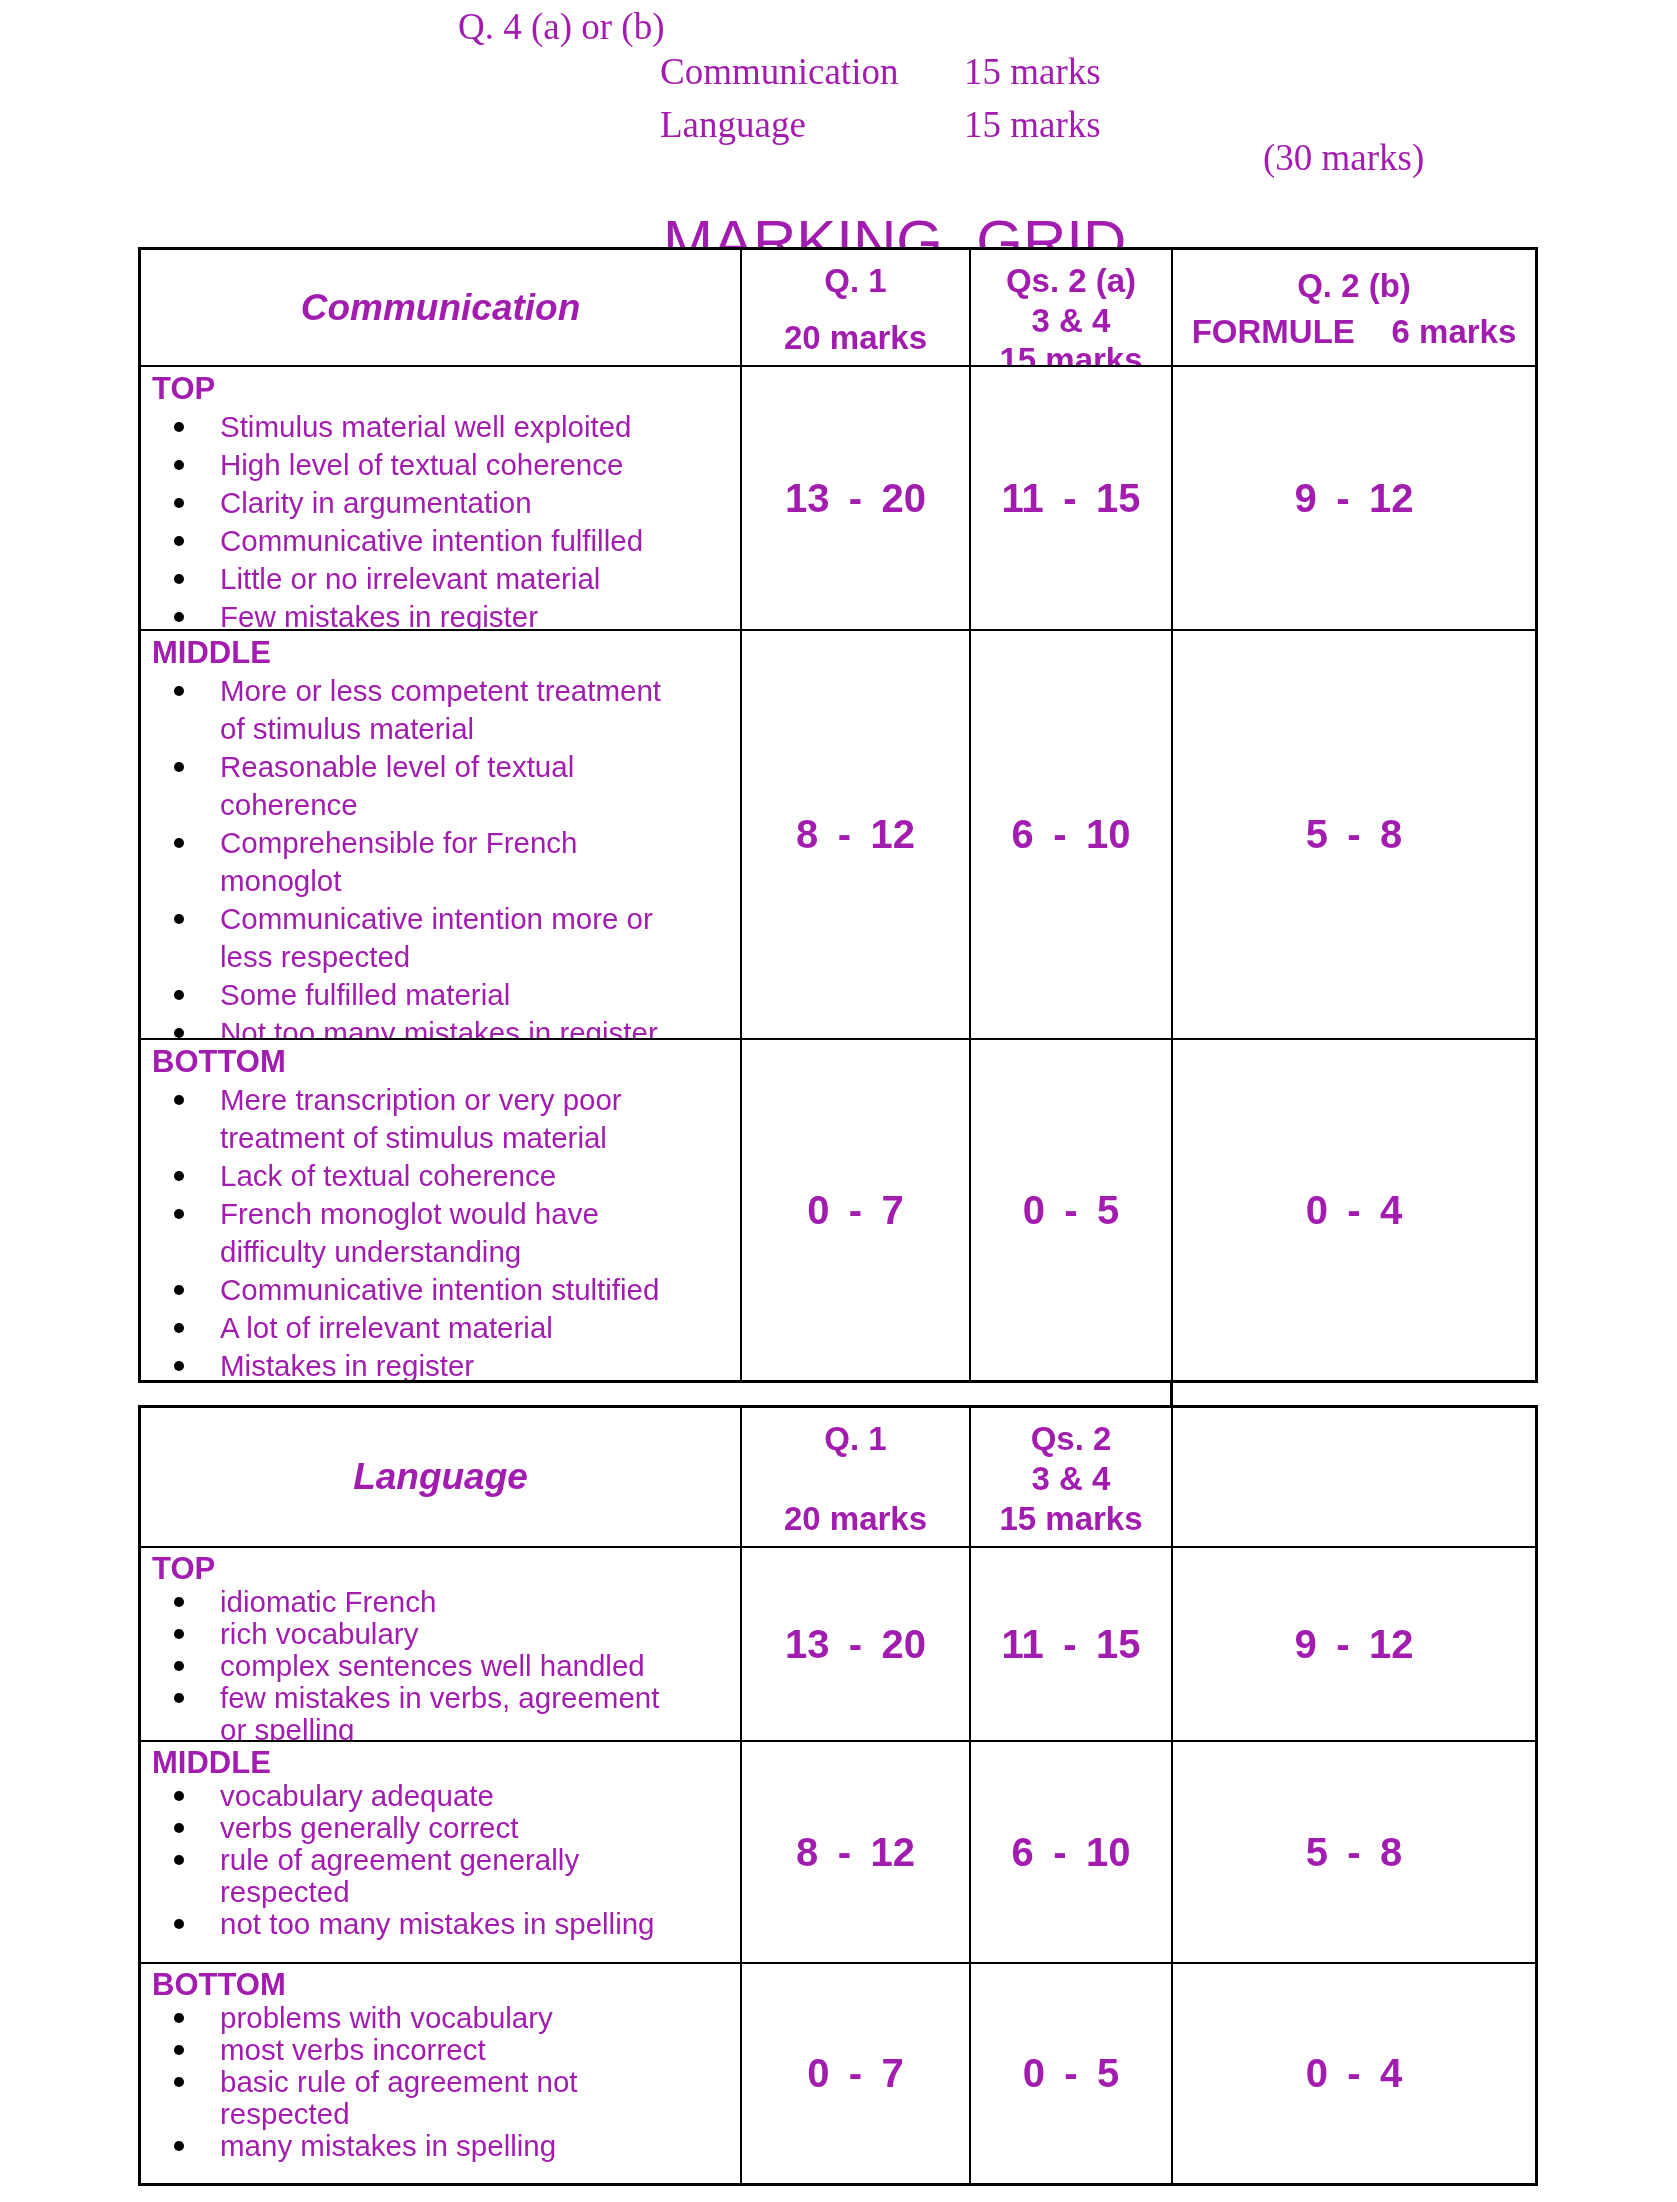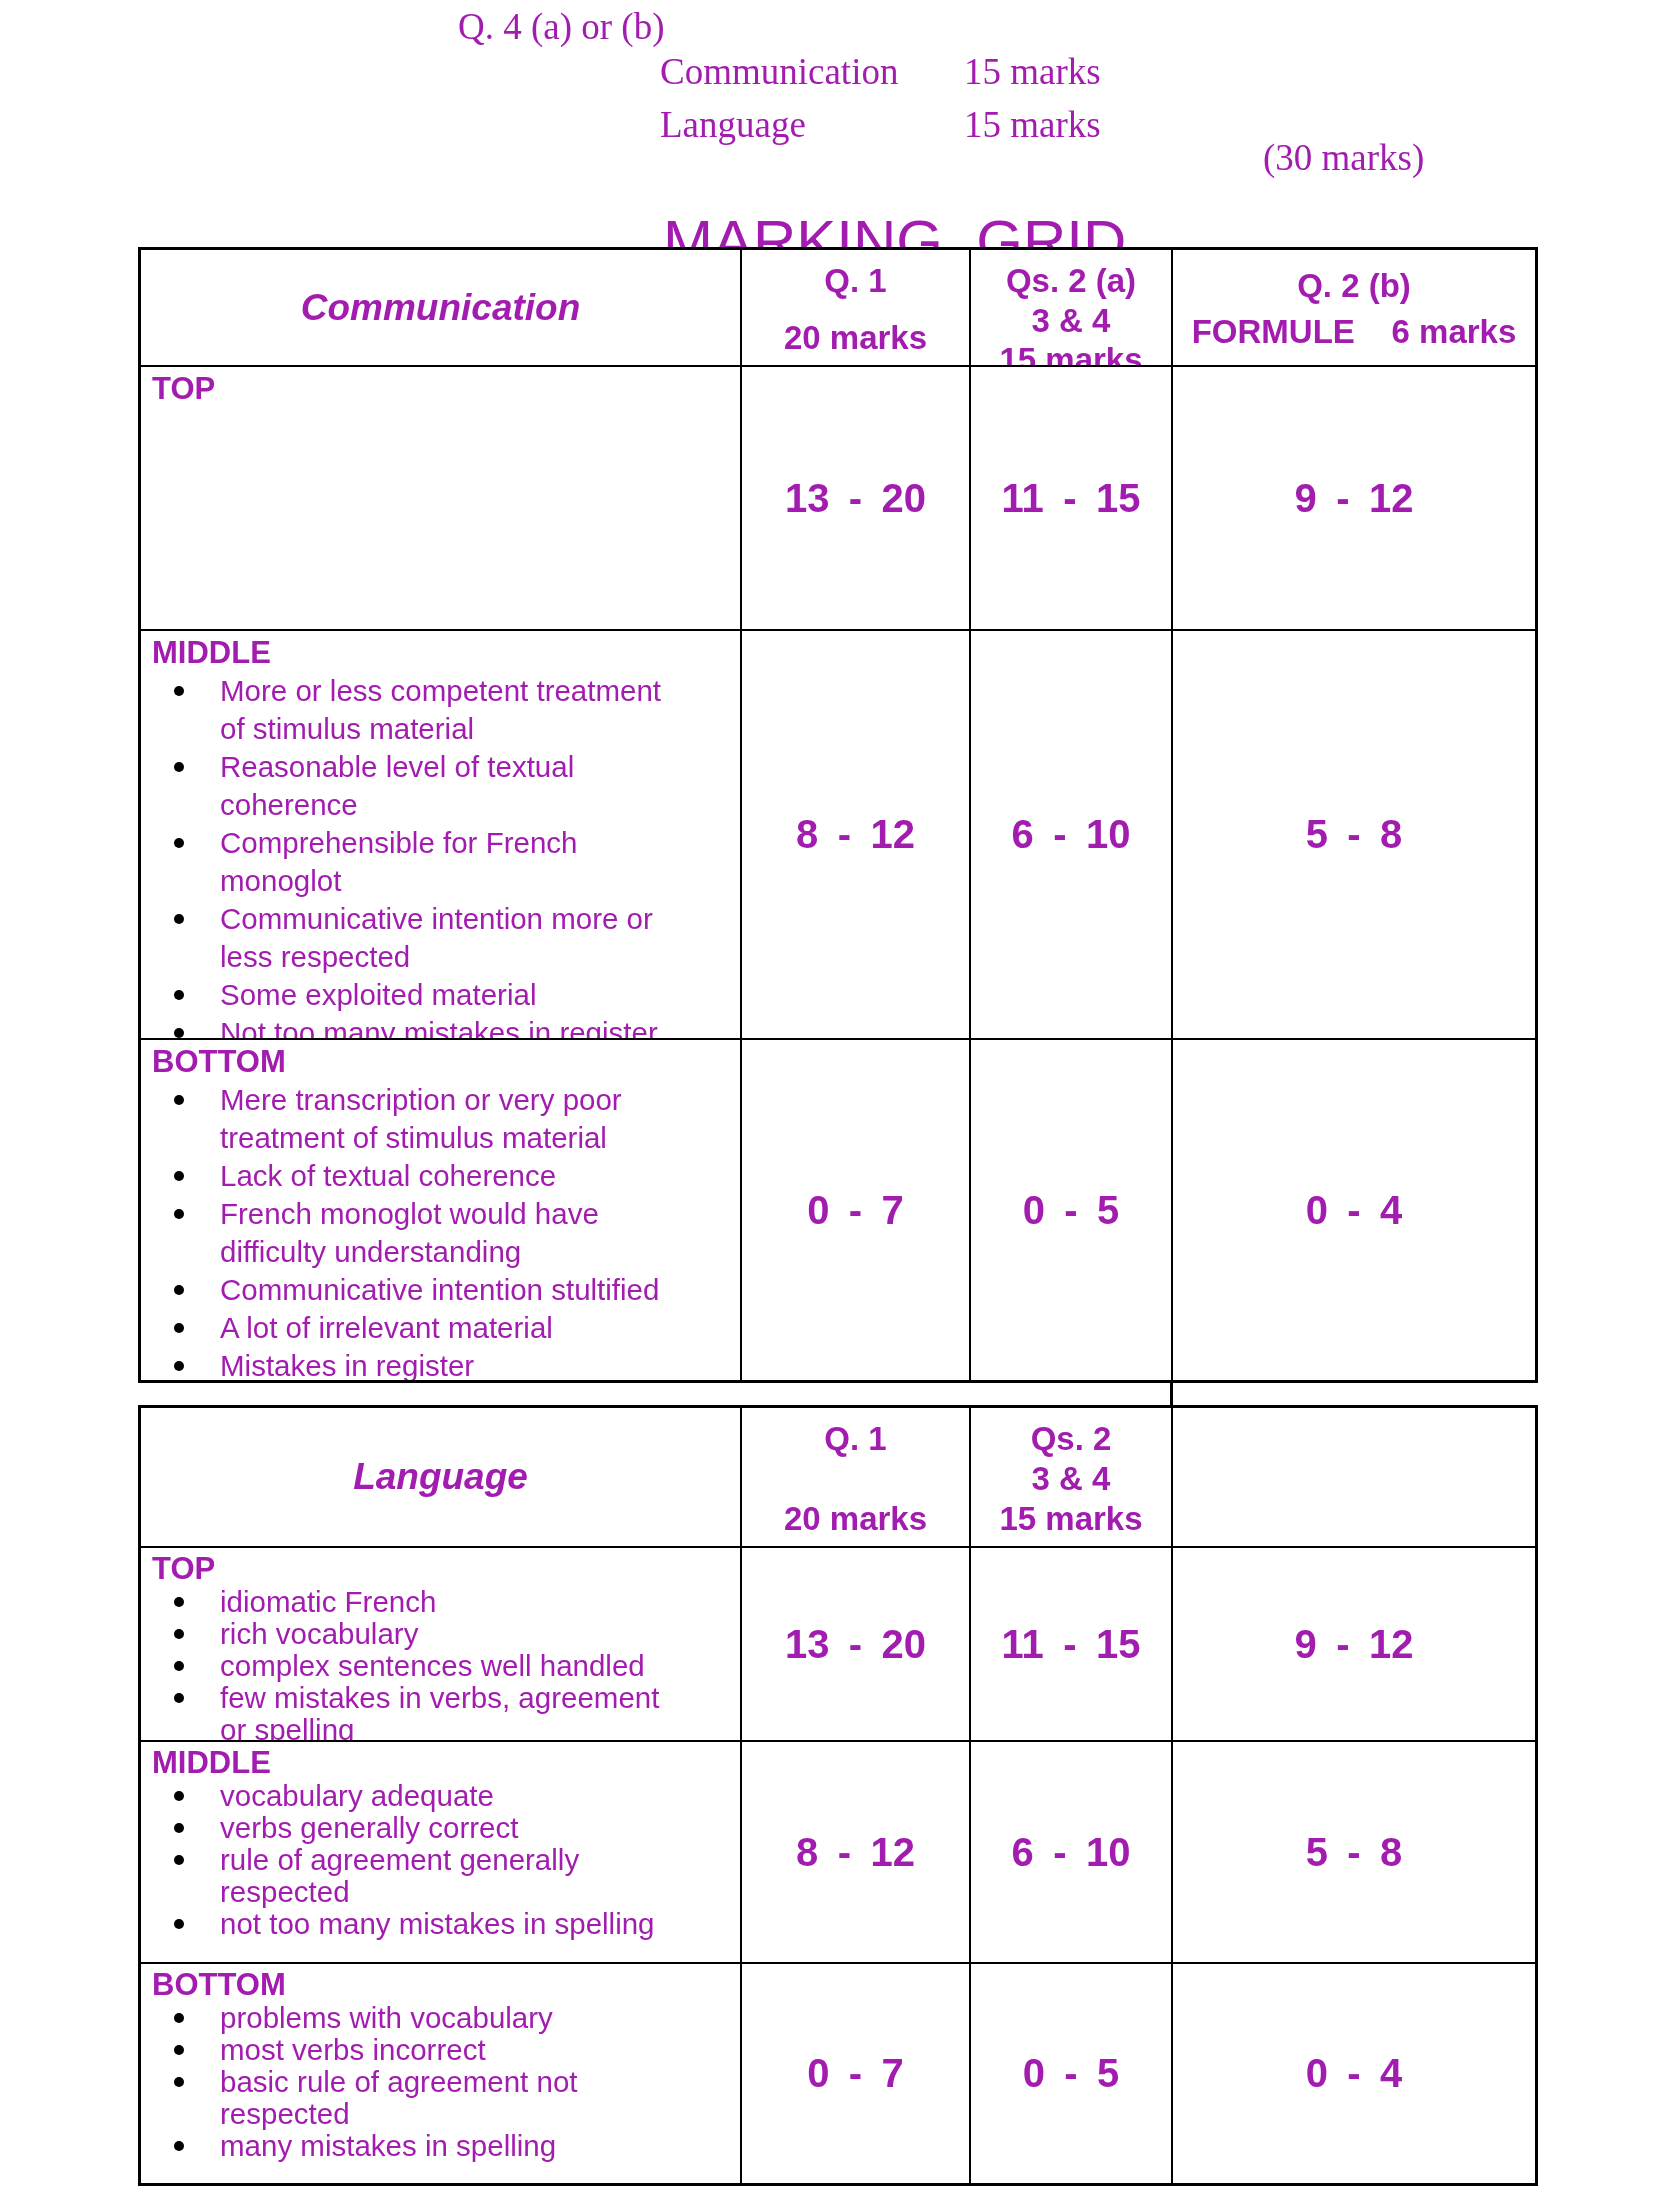--- a/index.html
+++ b/index.html
@@ -105,37 +105,45 @@
       <span class="hline">3 &amp; 4</span>
       <span class="hline">15 marks</span>
     </div>
     <div class="c cr hcol hcol-top">
       <span class="hline">Q. 2 (b)</span>
       <span class="hline">FORMULE    6 marks</span>
     </div>
 
     <div class="c band-cell">
       <div class="band-title">TOP</div>
+      <ul class="criteria">
+        <li>Stimulus material well exploited</li>
+        <li>High level of textual coherence</li>
+        <li>Clarity in argumentation</li>
+        <li>Communicative intention fulfilled</li>
+        <li>Little or no irrelevant material</li>
+        <li>Few mistakes in register</li>
+      </ul>
     </div>
     <div class="c marks">13 - 20</div>
     <div class="c marks">11 - 15</div>
     <div class="c cr marks">9 - 12</div>
 
     <div class="c band-cell">
       <div class="band-title">MIDDLE</div>
       <ul class="criteria">
         <li>More or less competent treatment
 of stimulus material</li>
         <li>Reasonable level of textual
 coherence</li>
         <li>Comprehensible for French
 monoglot</li>
         <li>Communicative intention more or
 less respected</li>
-        <li>Some exploited material</li>
+        <li>Some fulfilled material</li>
         <li>Not too many mistakes in register</li>
       </ul>
     </div>
     <div class="c marks">8 - 12</div>
     <div class="c marks">6 - 10</div>
     <div class="c cr marks">5 - 8</div>
 
     <div class="c rb band-cell">
       <div class="band-title">BOTTOM</div>
       <ul class="criteria">

